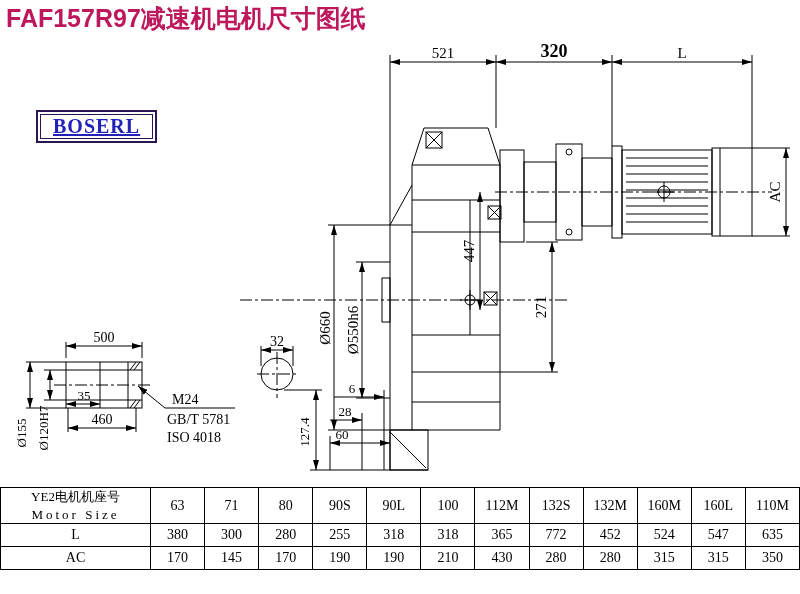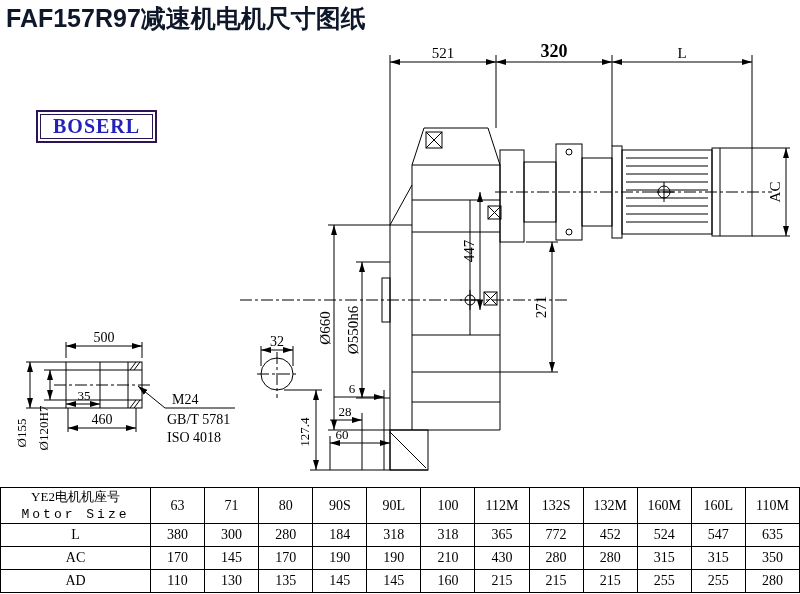--- a/index.html
+++ b/index.html
@@ -1,32 +1,32 @@
 <!DOCTYPE html>
 <html><head>
 <meta charset="utf-8">
 <style>
   *{margin:0;padding:0;box-sizing:border-box;}
   html,body{width:800px;height:594px;background:#fff;}
   body{font-family:"Liberation Serif",serif;position:relative;overflow:hidden;}
   .page{position:relative;width:800px;height:594px;background:#fff;}
   .title{position:absolute;top:2px;left:6px;font-family:"Liberation Sans",sans-serif;
-         font-weight:bold;font-size:25px;color:#0f172a;white-space:nowrap;}
+         font-weight:bold;font-size:25px;color:#be185d;white-space:nowrap;}
   .logo{position:absolute;top:110px;left:36px;border:2px solid #2a1656;padding:2px;background:#fff;}
   .logo-inner{border:1px solid #2a1656;padding:0 12px;font-family:"Liberation Serif",serif;
-              font-weight:bold;font-size:20px;color:#2222bb;letter-spacing:1px;}
+              font-weight:bold;font-size:20px;color:#2222bb;letter-spacing:1px;text-decoration:underline;}
   svg.drawing{position:absolute;top:0;left:0;}
   svg.drawing text{font-family:"Liberation Serif",serif;fill:#000;}
   .dimtable{position:absolute;top:487px;left:0;width:800px;border-collapse:collapse;
             table-layout:fixed;background:#fff;}
   .dimtable td{border:1px solid #000;text-align:center;font-size:14px;height:23px;
                font-family:"Liberation Serif",serif;color:#000;overflow:hidden;}
   .dimtable .hdr-row td{height:36px;}
   .dimtable td.hdr0{font-size:13px;line-height:1.35;margin-left:28px;}
-  .dimtable td.hdr0 .en{letter-spacing:3px;font-family:Liberation Mono, monospace;}
+  .dimtable td.hdr0 .en{letter-spacing:3px;}
 </style>
 </head>
 <body>
 
 <div class="page">
 
   <div class="title">FAF157R97减速机电机尺寸图纸</div>
 
   <div class="logo">
     <div class="logo-inner">BOSERL</div>
@@ -234,21 +234,21 @@
           <td>132M</td>
           <td>160M</td>
           <td>160L</td>
           <td>110M</td>
         </tr>
         <tr>
           <td>L</td>
           <td>380</td>
           <td>300</td>
           <td>280</td>
-          <td>184</td>
+          <td>255</td>
           <td>318</td>
           <td>318</td>
           <td>365</td>
           <td>772</td>
           <td>452</td>
           <td>524</td>
           <td>547</td>
           <td>635</td>
         </tr>
         <tr>
@@ -259,31 +259,16 @@
           <td>190</td>
           <td>190</td>
           <td>210</td>
           <td>430</td>
           <td>280</td>
           <td>280</td>
           <td>315</td>
           <td>315</td>
           <td>350</td>
         </tr>
-        <tr>
-          <td>AD</td>
-          <td>110</td>
-          <td>130</td>
-          <td>135</td>
-          <td>145</td>
-          <td>145</td>
-          <td>160</td>
-          <td>215</td>
-          <td>215</td>
-          <td>215</td>
-          <td>255</td>
-          <td>255</td>
-          <td>280</td>
-        </tr>
       </tbody>
     </table>
 
 </div>
 
 </body></html>

